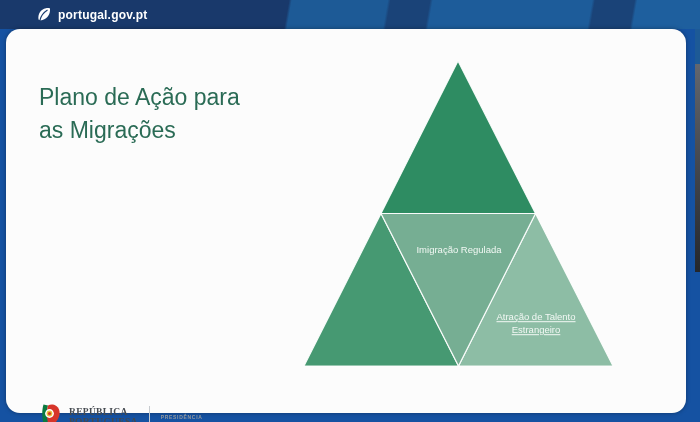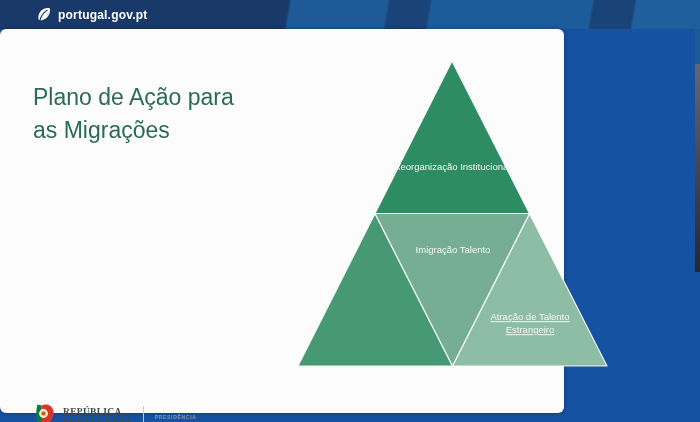--- a/index.html
+++ b/index.html
@@ -31,22 +31,22 @@
   .edge-gray{
     position:absolute;right:0;top:64px;width:5px;height:208px;
     background:linear-gradient(#62666e,#24272c);
   }
   .edge-lightblue{
     position:absolute;right:0;top:29px;width:5px;height:35px;
     background:#1d5a96;
   }
   
   .slide{
-    position:absolute;left:0;top:29px;width:564px;height:384px;
-    background:#fcfcfc;border-radius:6px;
+    position:absolute;left:6px;top:29px;width:680px;height:384px;
+    background:#fcfcfc;border-radius:14px;
     box-shadow:0 0 4px rgba(0,0,0,.35);
   }
   .slide-title{
     position:absolute;left:33px;top:52px;width:222px;margin:0;
     font-size:23px;font-weight:400;line-height:1.42;color:#2a6b55;
   }
   
   .pyramid{position:absolute;left:290px;top:25px;width:330px;height:320px;}
   .pyramid svg{position:absolute;left:0;top:0;}
   .tri-label{
@@ -94,22 +94,21 @@
 
     <h1 class="slide-title">Plano de Ação para as Migrações</h1>
 
     <div class="pyramid">
       <svg width="330" height="320" viewBox="0 0 330 320">
         <polygon points="162,7 85,159.5 239.5,159.5" stroke="rgba(255,255,255,0.9)" stroke-width="1.2" stroke-linejoin="round" fill="#2e8c62"></polygon>
         <polygon points="85,159.5 8,312 162.5,312" stroke="rgba(255,255,255,0.9)" stroke-width="1.2" stroke-linejoin="round" fill="#469972"></polygon>
         <polygon points="239.5,159.5 162.5,312 317,312" stroke="rgba(255,255,255,0.9)" stroke-width="1.2" stroke-linejoin="round" fill="#8dbda5"></polygon>
         <polygon points="85,159.5 239.5,159.5 162.5,312" stroke="rgba(255,255,255,0.9)" stroke-width="1.2" stroke-linejoin="round" fill="#76ae93"></polygon>
       </svg>
-      <div class="tri-label lbl-top">Reorganização Institucional</div>
-      <div class="tri-label lbl-middle">Imigração Talento</div>
+      <div class="tri-label lbl-middle">Imigração Regulada</div>
       <div class="tri-label lbl-right">Atração de Talento Estrangeiro</div>
     </div>
 
     <div class="footer-left">
       <svg class="flag-mark" viewBox="0 0 22 28">
         <path d="M4.5,1.5 C2.5,8 2.6,18 6.5,26.5 L10.5,24.5 C7.5,17.5 7.3,8 9,2.5 Z" fill="#0b7a40"></path>
         <path d="M9,2.5 C7.3,8 7.5,17.5 10.5,24.5 C15.5,21.5 19.5,17 20.5,11.5 C21.3,6.5 18.5,2 13.5,1.5 C11.8,1.4 10.2,1.8 9,2.5 Z" fill="#d7352a"></path>
         <circle cx="10.5" cy="10.5" r="4.4" fill="#ffffff"></circle>
         <circle cx="10.5" cy="10.5" r="2.9" fill="#e8c23a"></circle>
         <circle cx="10.5" cy="10.5" r="1.6" fill="#d7352a"></circle>

